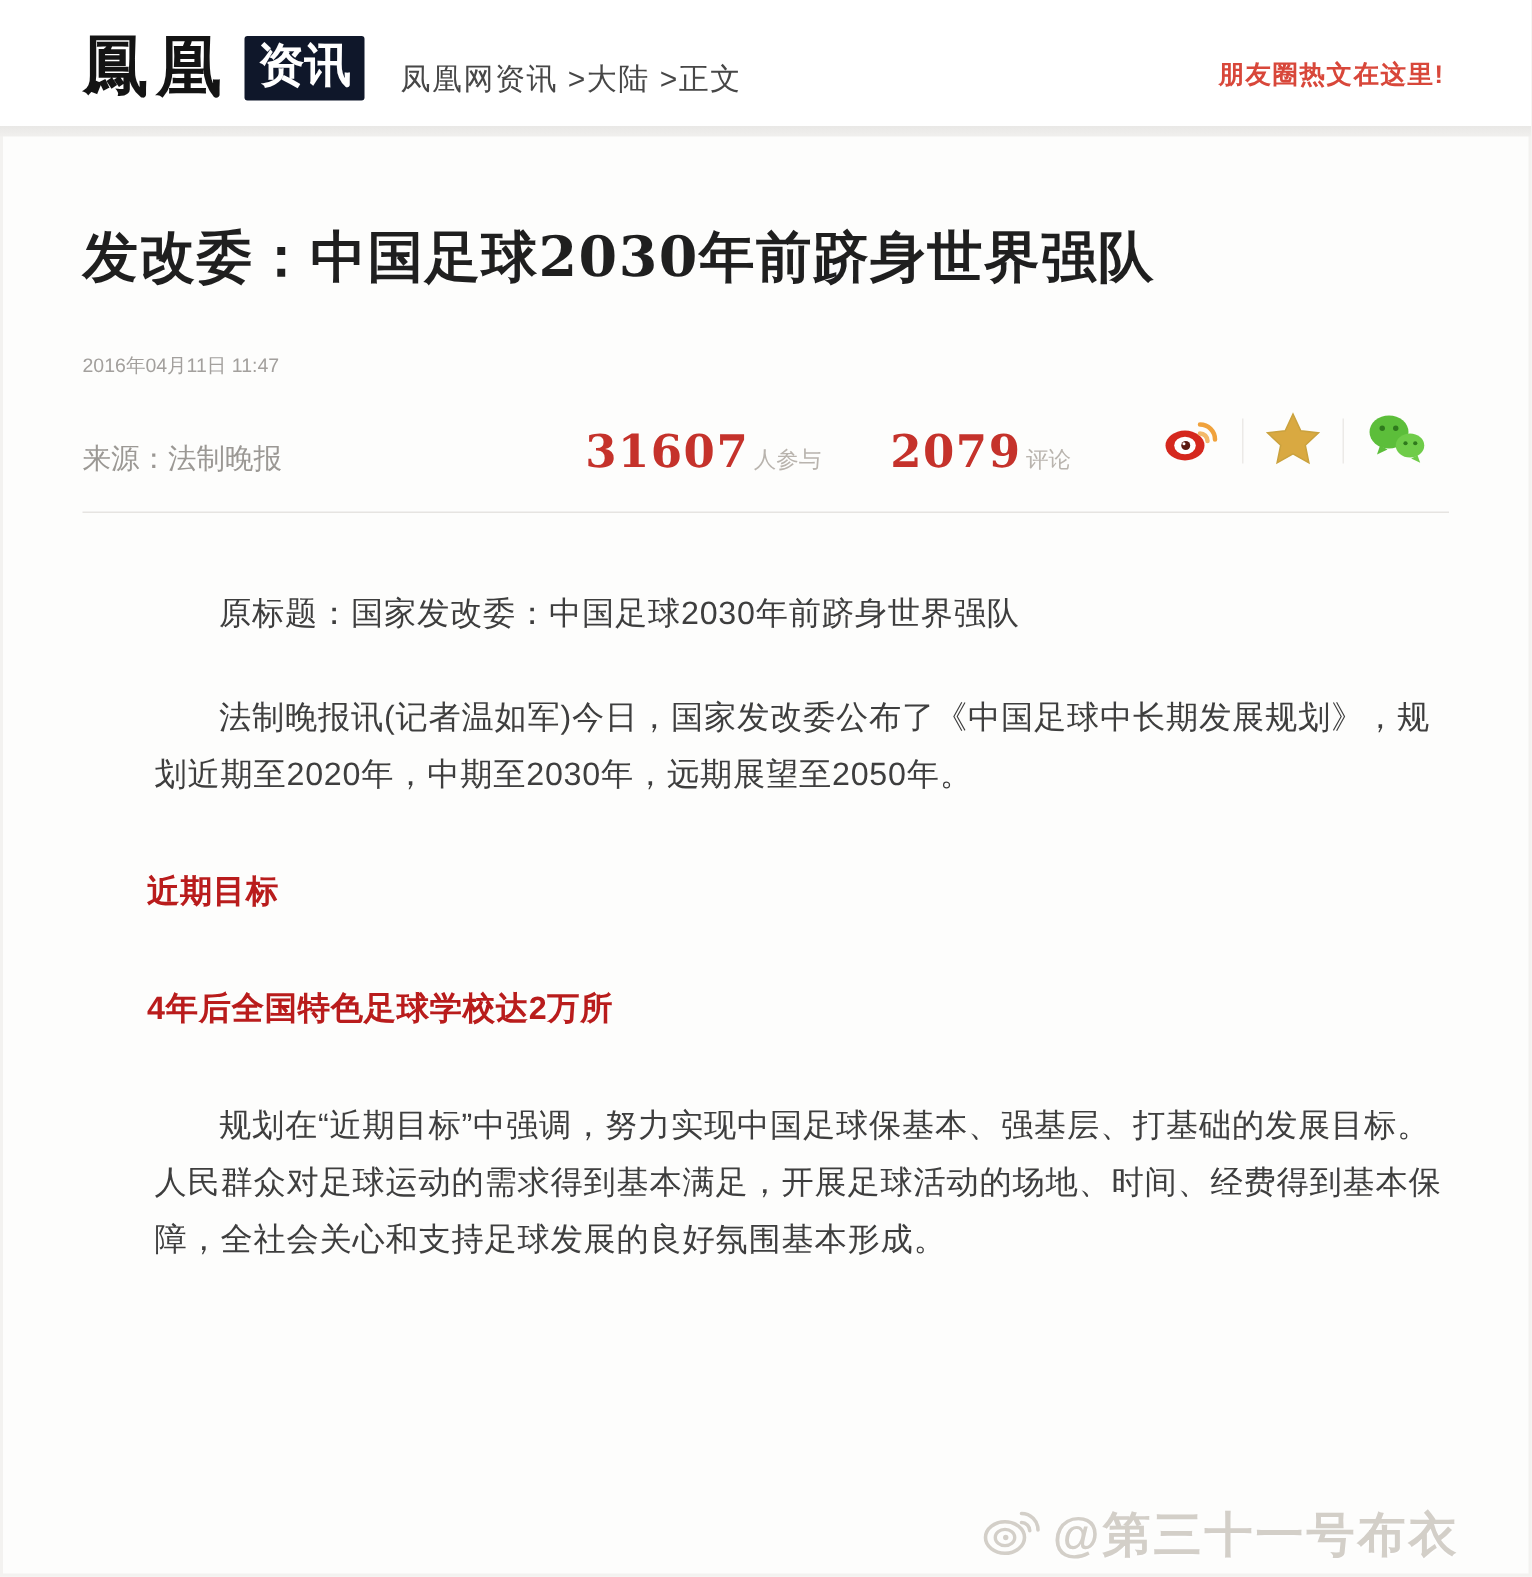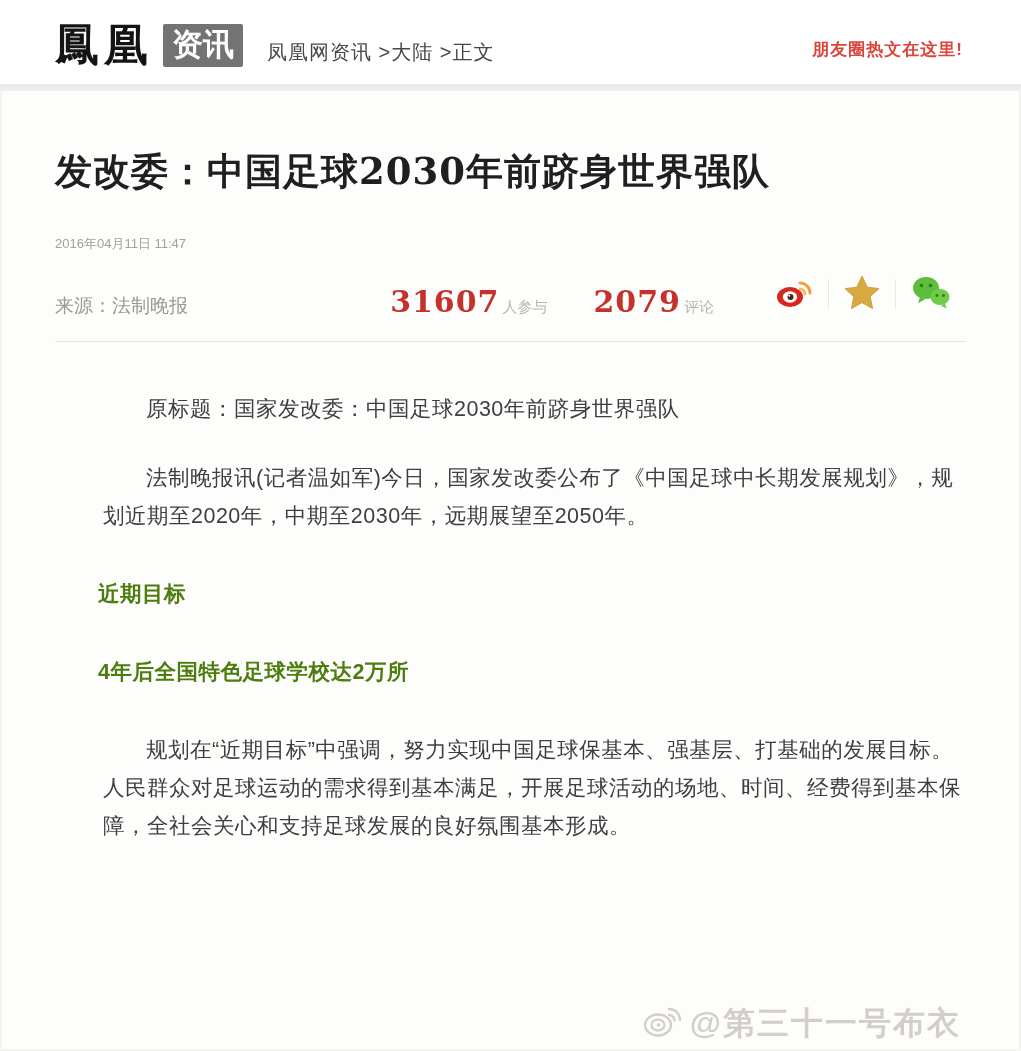--- a/index.html
+++ b/index.html
@@ -14,21 +14,21 @@
   .header {
     height:84px; display:flex; align-items:center;
     padding:6px 58px 0 55px; background:#ffffff;
   }
   .logo { display:flex; align-items:center; cursor:pointer;text-align:center; }
   .logo-primary {
     font-family:"DejaVu Serif", serif; font-weight:700;
     font-size:44px; color:#141414; letter-spacing:5px; line-height:1;
   }
   .logo-badge {
-    background:#737373; color:#fff; font-family:"DejaVu Serif", serif;
+    background:#0f172a; color:#fff; font-family:"DejaVu Serif", serif;
     font-weight:700; font-size:31px; line-height:1;
     padding:5px 9px 7px; margin-left:10px; border-radius:2px;
   }
   .breadcrumb {
     margin-left:24px; font-size:20px; color:#474747; margin-top:14px;
     cursor:pointer; letter-spacing:1px;
   }
   .promo {
     margin-left:auto; margin-top:8px; color:#d8473a; font-size:17px;
     font-weight:700; letter-spacing:1px; cursor:pointer;
@@ -56,27 +56,27 @@
   }
   .stat-label { color:#b9b4ae; font-size:15px; margin-left:3px; }
   .share { display:flex; align-items:center; }
   .share-btn { padding:0 14px; cursor:pointer; display:flex; align-items:center; }
   .share-sep { width:1px; height:30px; background:#eceae7; }
 
   
   .body { margin-top:48px; font-size:21.5px; line-height:38px; color:#3e3e3e; }
   .para { text-indent:2em; margin-bottom:31px; letter-spacing:0.5px;margin-left:48px; }
   .para-heading {
-    text-indent:2em; font-weight:700; color:#4d7c0f;
+    text-indent:2em; font-weight:700; color:#b91c1c;
     margin:40px 0 40px; letter-spacing:0.5px;
   }
 
   
   .watermark {
-    position:absolute; right:60px; bottom:2px;
+    position:absolute; right:48px; bottom:2px;
     display:flex; align-items:center; gap:4px;
     color:#ccc7c0; opacity:0.85; font-size:32px; font-weight:700;
     text-shadow:0 1px 0 #ffffff; pointer-events:none; letter-spacing:2px;
   }
 </style>
 </head>
 <body>
 
 <div class="page">
 

